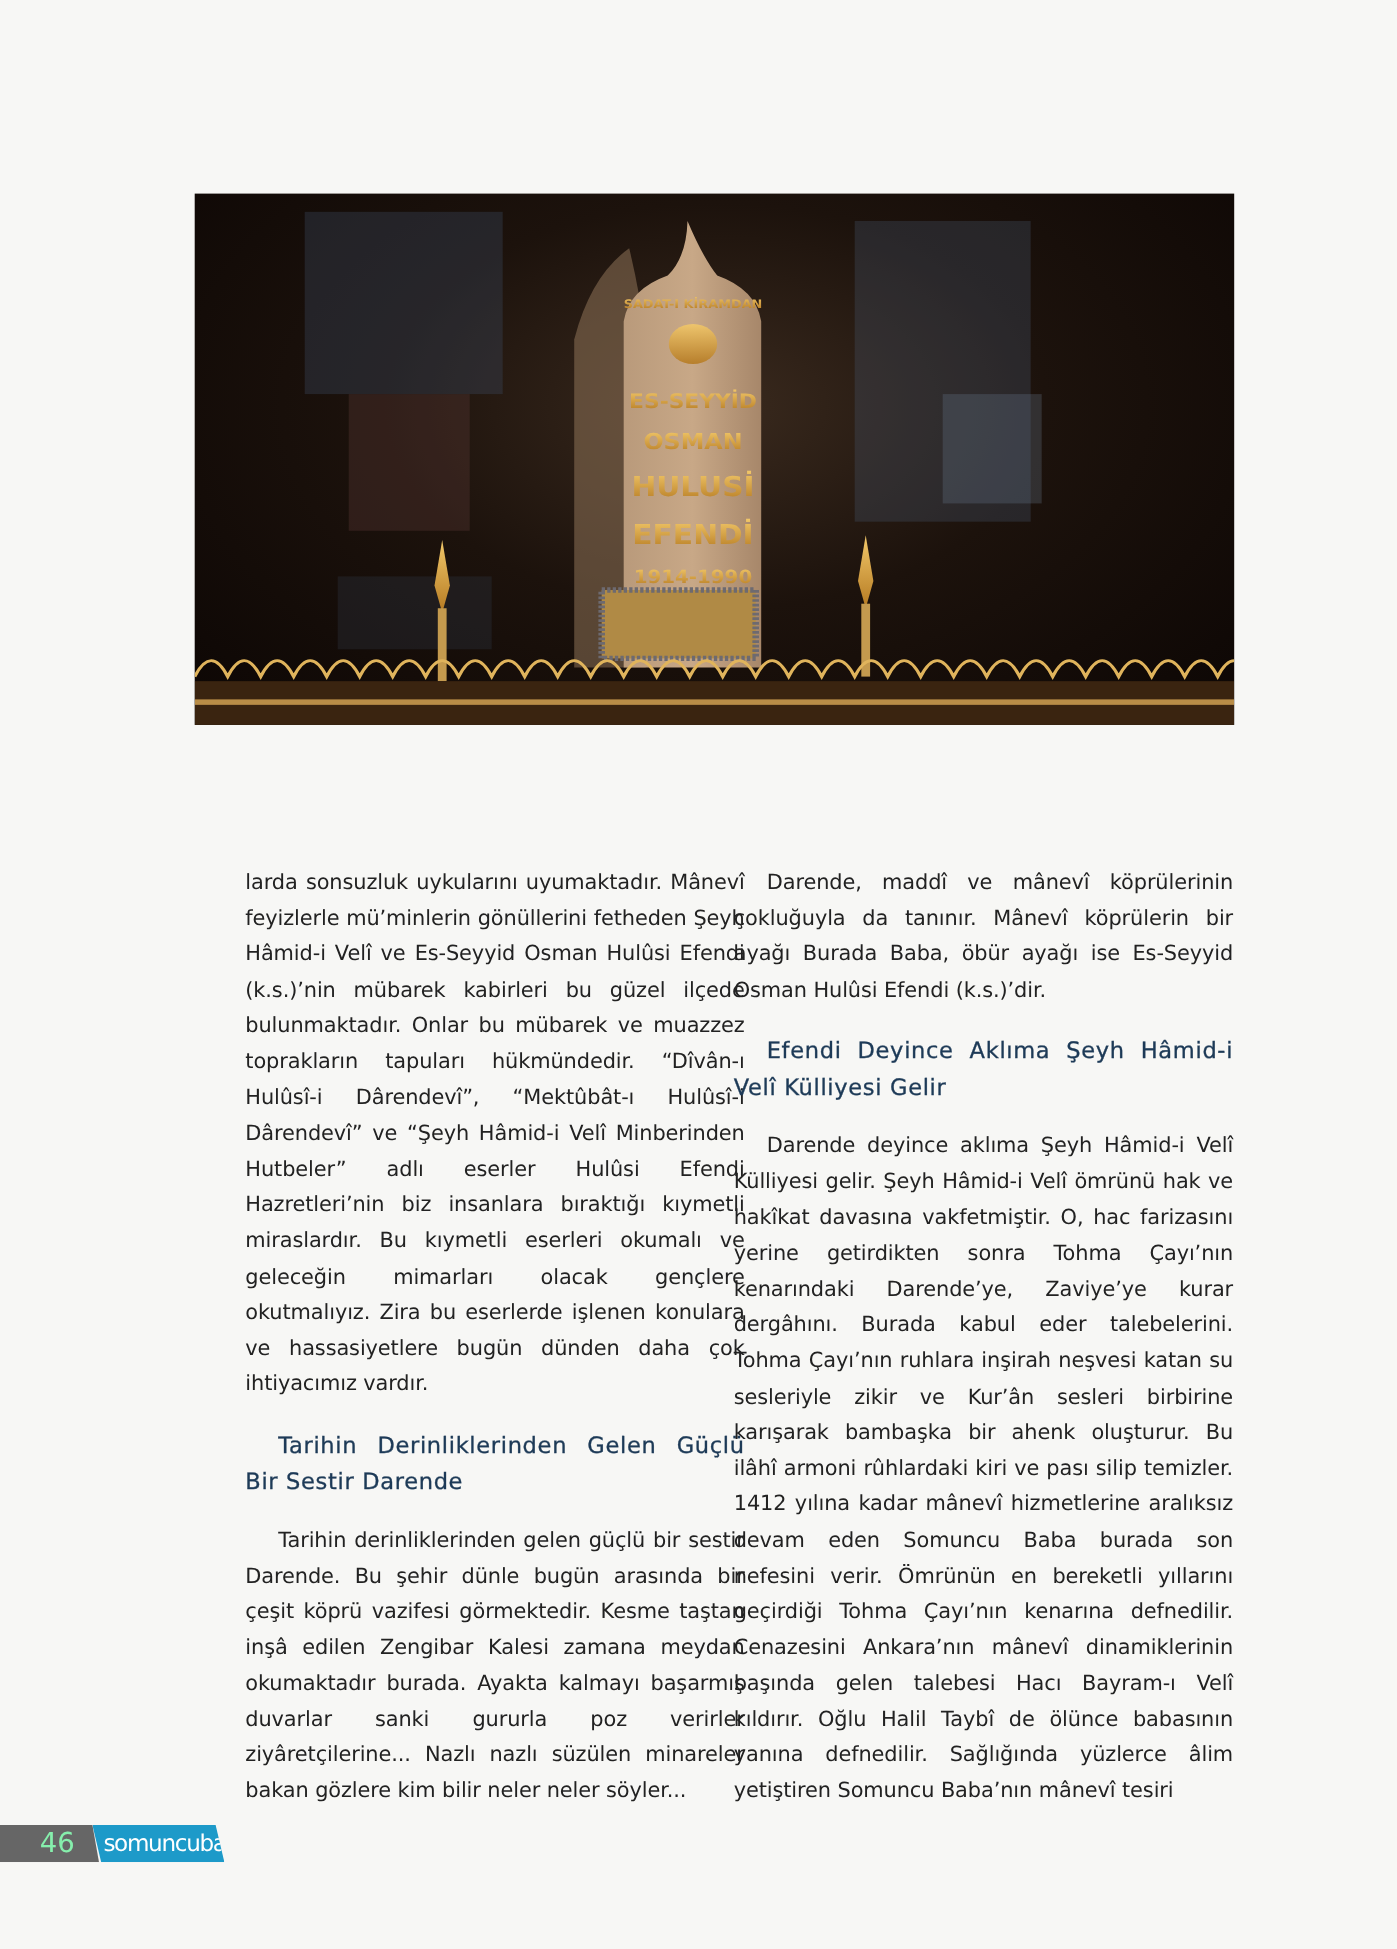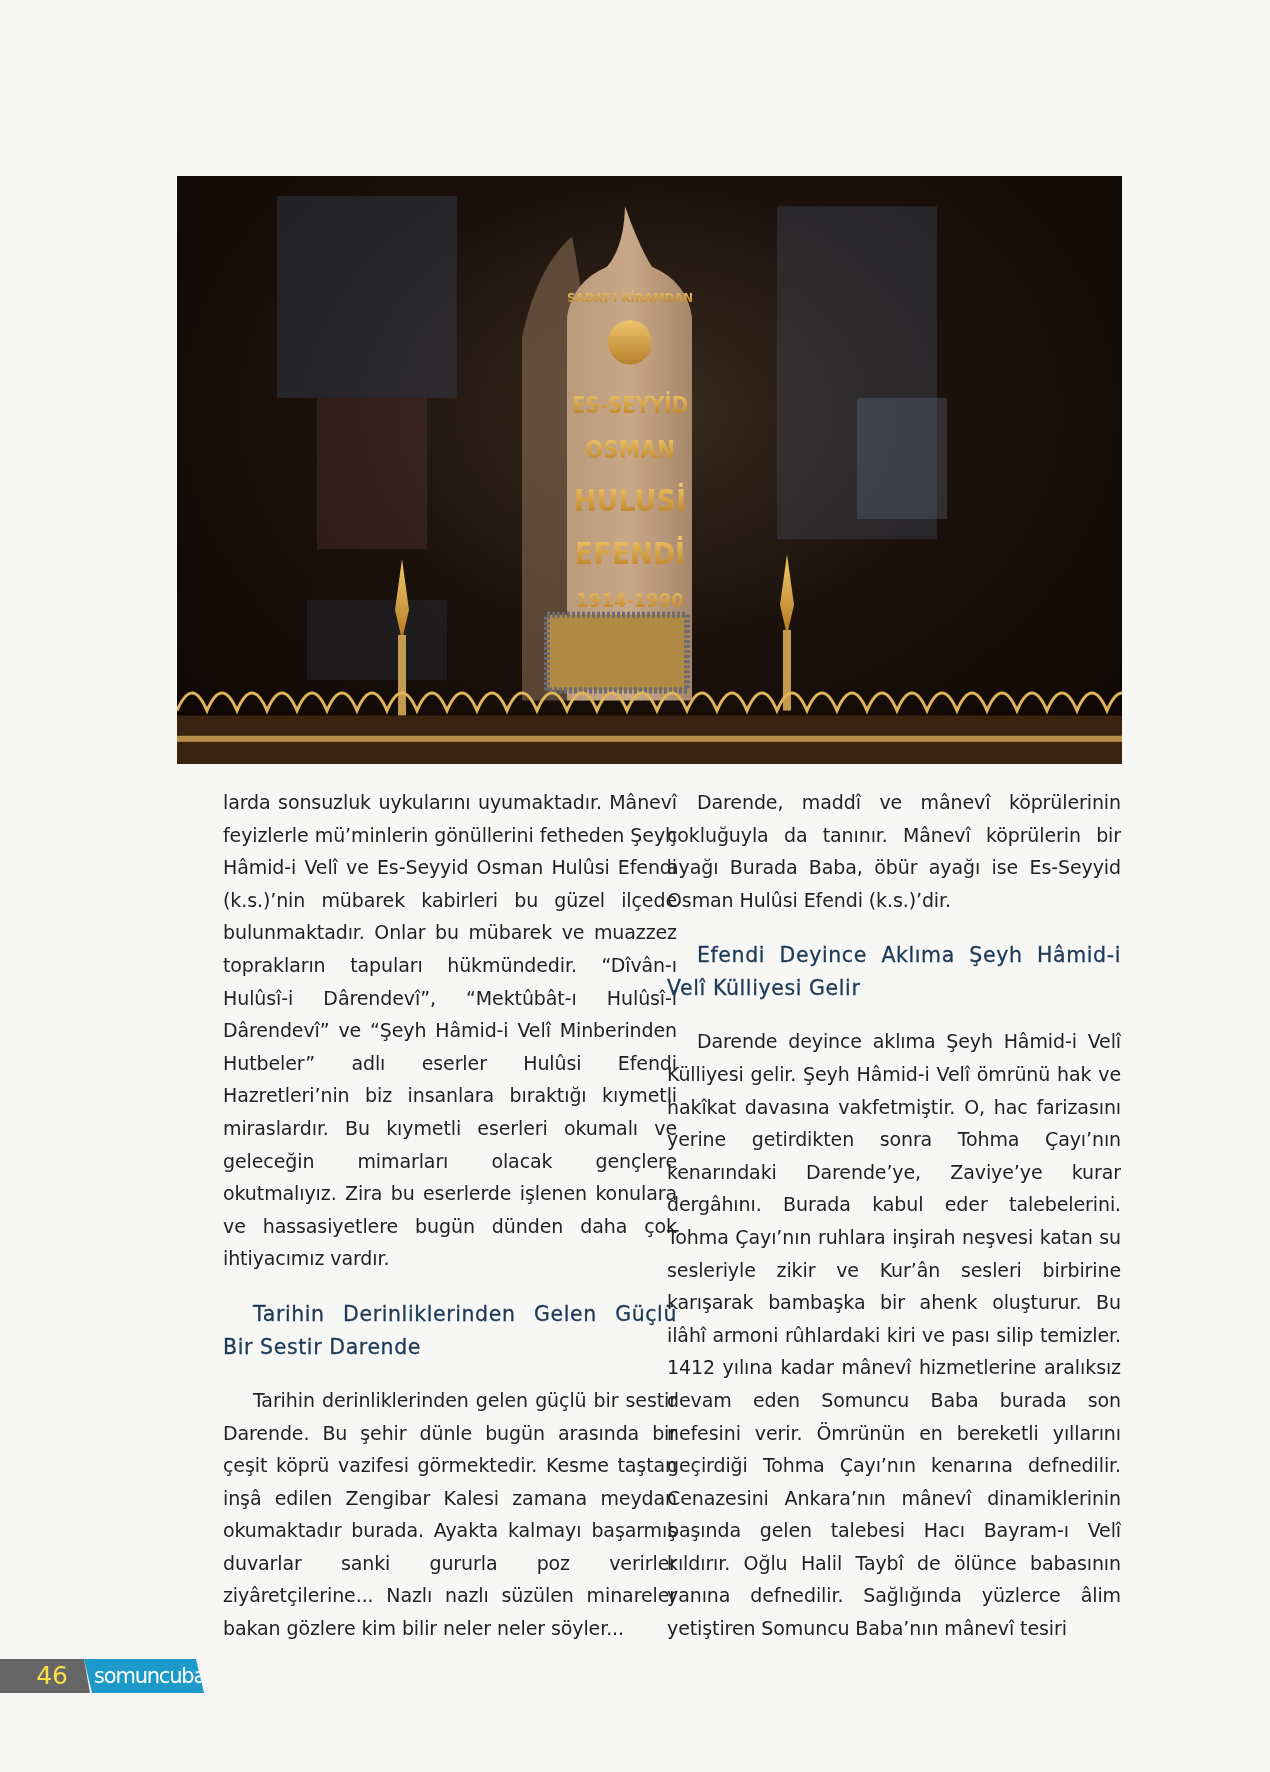--- a/index.html
+++ b/index.html
@@ -5,21 +5,21 @@
     html, body { margin: 0; padding: 0; }
     body {
       width: 1270px; height: 1772px;
       background: #f7f7f5;
       position: relative;
       overflow: hidden;
       font-family: "DejaVu Sans", sans-serif;
       color: #1e1e1e;
     }
     .photo {
-      position: absolute; left: 177px; top: 176px; width: 945px; height: 588px;
+      position: absolute; left: 177px; top: 176px; width: 945px; height: 483px;
       overflow: hidden;
       background: radial-gradient(ellipse at 50% 40%, #3a2a1e 0%, #1c120c 45%, #0c0604 100%);
     }
     .photo svg { display: block; width: 100%; height: 100%; }
     .col {
       position: absolute; top: 786px; width: 454px;
       font-size: 19px; line-height: 32.6px;
       text-align: justify; letter-spacing: -0.1px;
       color: #222;
     }
@@ -32,21 +32,21 @@
       font-size: 20.5px; line-height: 33px; font-weight: normal;
       color: #1d3a57; letter-spacing: 0.6px;
       text-indent: 30px; text-align: justify;
       -webkit-text-stroke: 0.3px #1d3a57;
     }
     .footer {
       position: absolute; top: 1659px; left: 0; height: 34px; width: 205px;
     }
     .footer .num {
       position: absolute; left: 0; top: 0; height: 34px; width: 90px;
-      background: #666; color: #fde047;
+      background: #666; color: #86efac;
       clip-path: polygon(0 0, 84px 0, 90px 34px, 0 34px);
       font-size: 25px; line-height: 34px; text-align: right; padding-right: 22px;
       box-sizing: border-box;
     }
     .footer .brand {
       position: absolute; left: 84px; top: 0; height: 34px; width: 120px;
       background: #1d9ac9; color: #fff;
       clip-path: polygon(0 0, 112px 0, 120px 34px, 8px 34px);
       font-size: 21px; line-height: 34px; padding-left: 10px; box-sizing: border-box;
       letter-spacing: -1.2px; transform-origin: left; 

